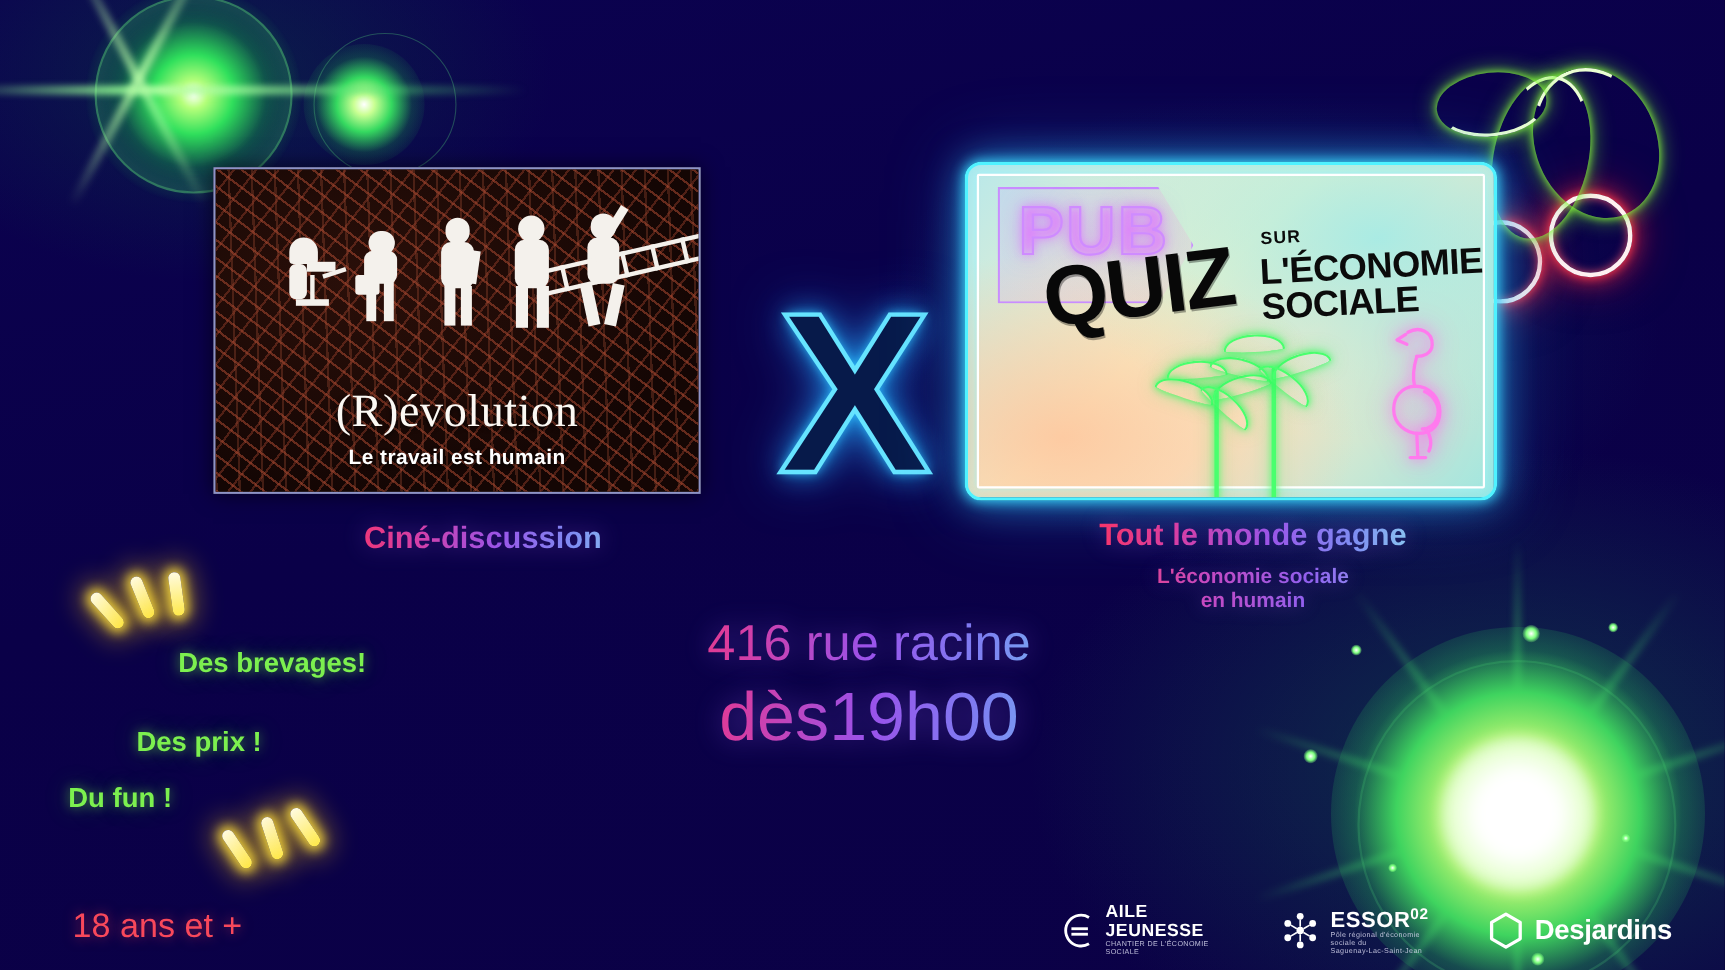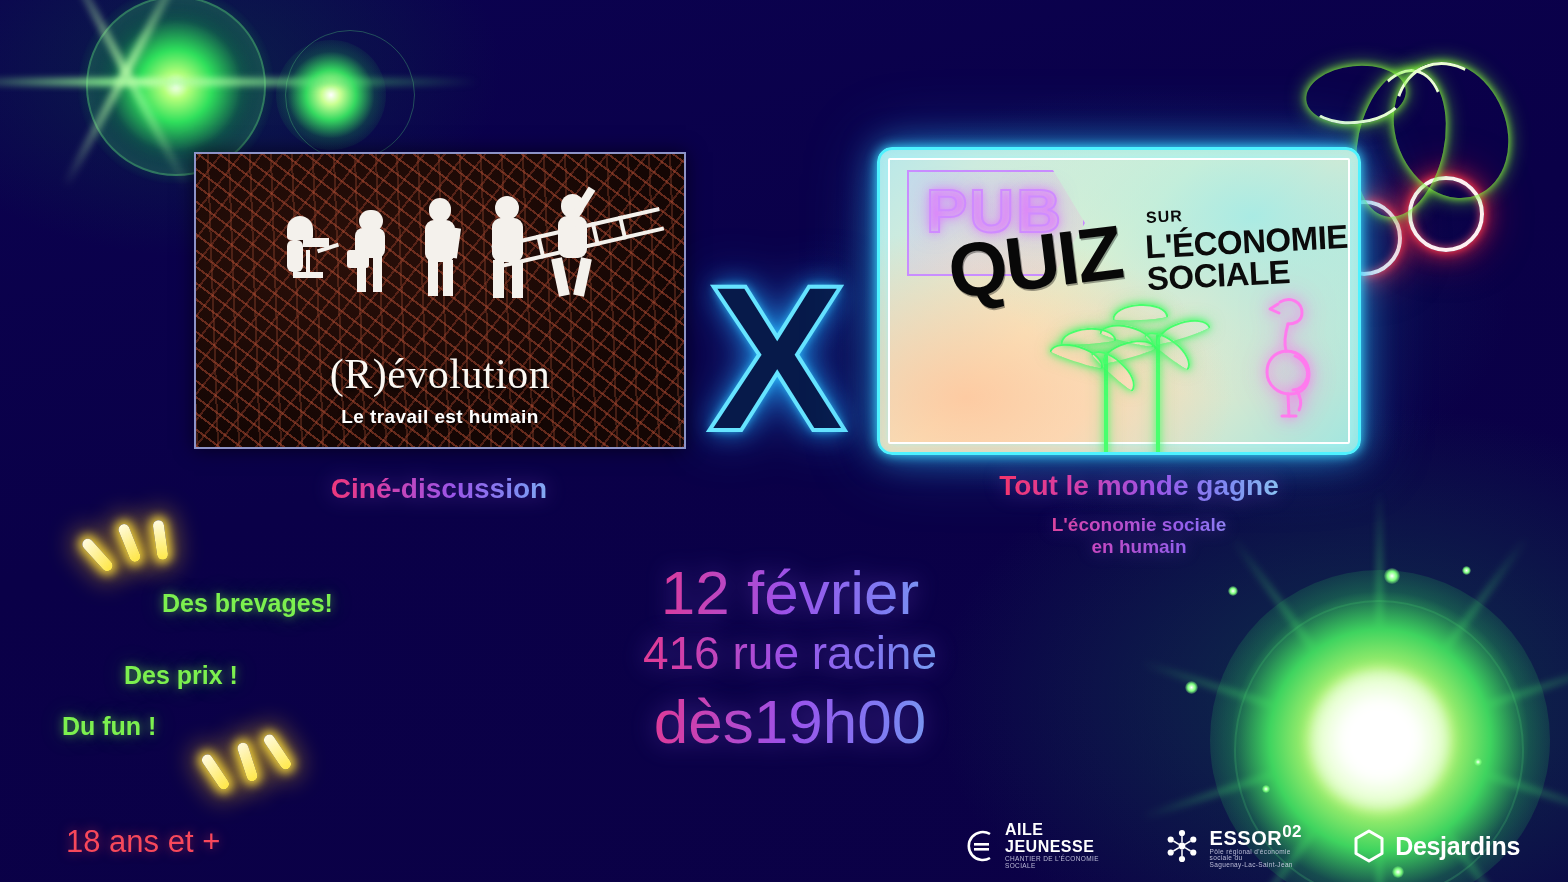--- a/index.html
+++ b/index.html
@@ -68,21 +68,21 @@
     font-size:74px;font-weight:bold;letter-spacing:-1px;
     font-family:"Liberation Sans", sans-serif;
     background:linear-gradient(100deg,#ff7a4d 0%,#f8475f 12%,#e8398f 25%,#b84fd6 42%,#7b5cf0 58%,#6aa8f5 72%,#7fe2f2 86%,#9ef6ef 100%);
     -webkit-background-clip:text;background-clip:text;color:transparent;
     -webkit-text-fill-color:transparent;
     filter:drop-shadow(0 0 14px rgba(140,90,240,.55));
   }
 
   
   #film-card{
-    position:absolute;left:194px;top:152px;width:492px;height:297px;
+    position:absolute;left:194px;top:152px;width:443px;height:297px;
     border:2px solid #8d93c8;overflow:hidden;
     background:#140705;
     box-shadow:0 0 18px rgba(0,0,0,.6);
   }
   #film-bg{position:absolute;inset:0;
     background:
       repeating-linear-gradient(37deg, rgba(168,72,48,.55) 0 2px, rgba(20,7,5,0) 2px 13px),
       repeating-linear-gradient(-52deg, rgba(150,62,42,.45) 0 2px, rgba(20,7,5,0) 2px 16px),
       repeating-linear-gradient(88deg, rgba(190,90,60,.28) 0 2px, rgba(20,7,5,0) 2px 21px),
       radial-gradient(ellipse at 30% 35%, #2a0f09 0%, #140604 70%);
@@ -187,21 +187,21 @@
   
   #logos{position:absolute;left:960px;top:818px;width:560px;height:56px;
     display:flex;align-items:center;gap:44px;}
   .logo{display:flex;align-items:center;gap:9px;color:#ffffff;}
   .logo-mark{flex:none;display:flex;align-items:center;justify-content:center;}
   .logo-txt{line-height:1.05;}
   .logo-name{font-weight:bold;letter-spacing:.5px;}
   .logo-tag{font-size:6.5px;letter-spacing:.35px;color:#d8d8ef;opacity:.85;}
   #aile .logo-name{font-size:16px;}
   #essor .logo-name{font-size:20px;}
-  #essor .logo-sup{font-size:17px;vertical-align:super;font-weight:bold;}
+  #essor .logo-sup{font-size:14px;vertical-align:super;font-weight:bold;}
   #desj .logo-name{font-size:25px;letter-spacing:-.3px;}
 </style>
 </head>
 <body>
 
 <div id="poster">
 
   <div>
     <div class="flare-core" id="flare-a"></div>
     <div id="flare-a-ring"></div>
@@ -347,21 +347,20 @@
 
   <div class="cap-main" style="left:254px;top:473px;width:370px">Ciné-discussion</div>
 
   <div class="cap-main" style="left:934px;top:470px;width:410px">Tout le monde gagne</div>
   <div class="cap-sub" style="left:934px;top:514px;width:410px">
     <span>L'économie sociale</span><br>
     <span>en humain</span>
   </div>
 
   <div id="info">
-    <div class="line" id="line-date">12 février</div>
     <div class="line" id="line-street">416 rue racine</div>
     <div class="line" id="line-time">dès19h00</div>
   </div>
 
   <div>
     <div class="dash" style="left:92px;top:535px;transform:rotate(-42deg)"></div>
     <div class="dash" style="left:124px;top:523px;transform:rotate(-22deg)"></div>
     <div class="dash" style="left:155px;top:520px;transform:rotate(-8deg)"></div>
   </div>
   <div>

